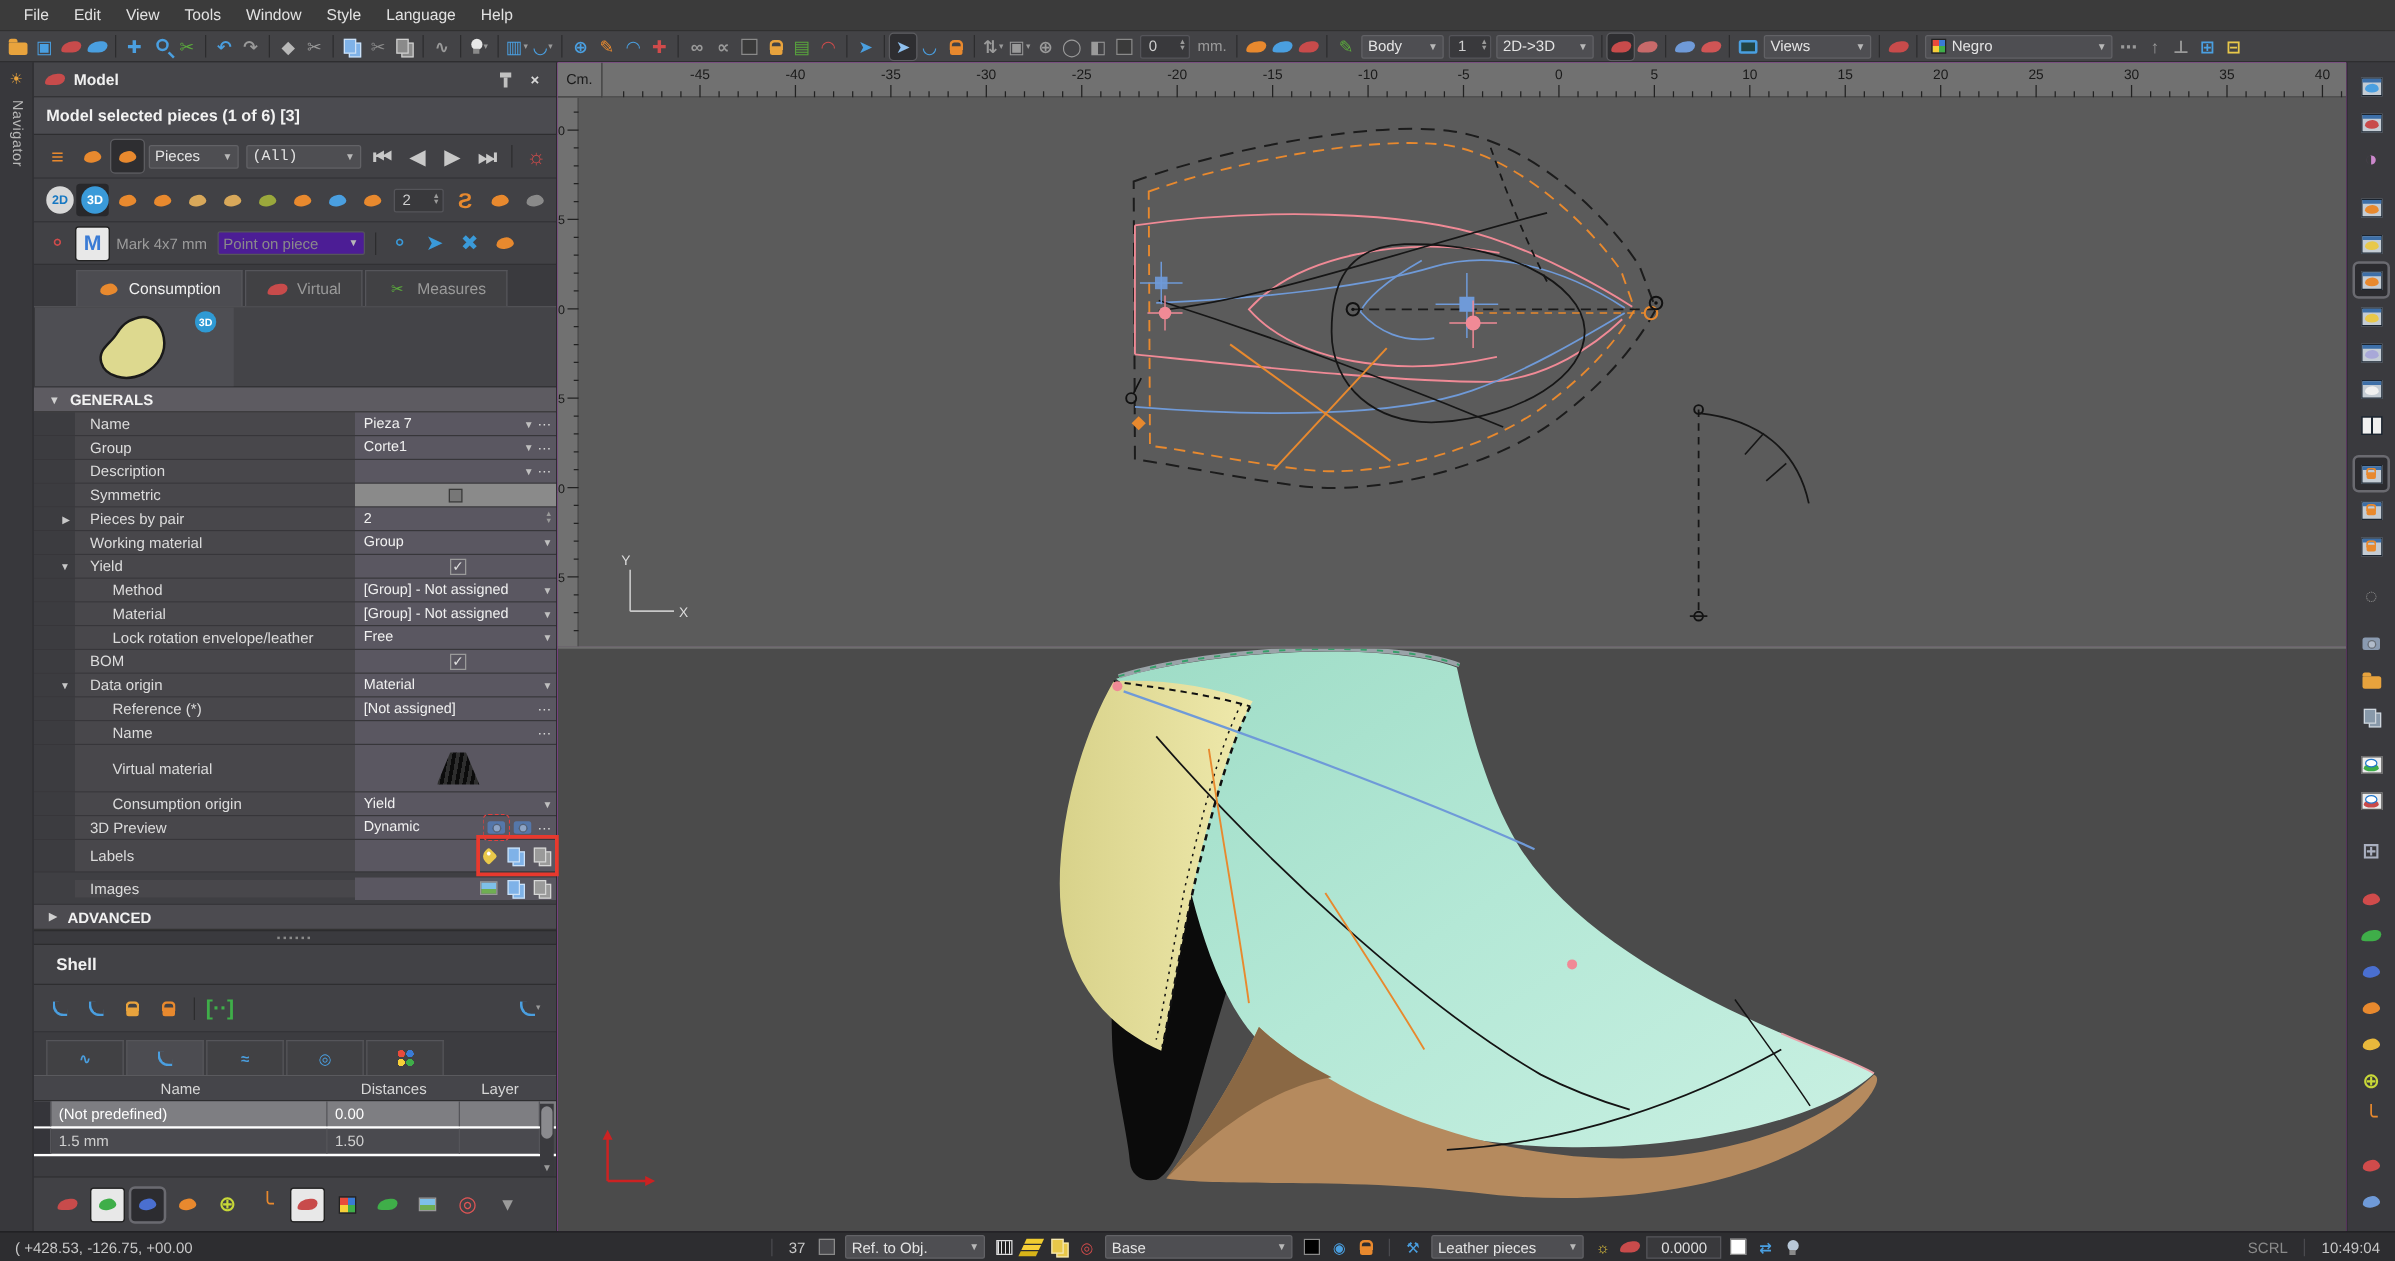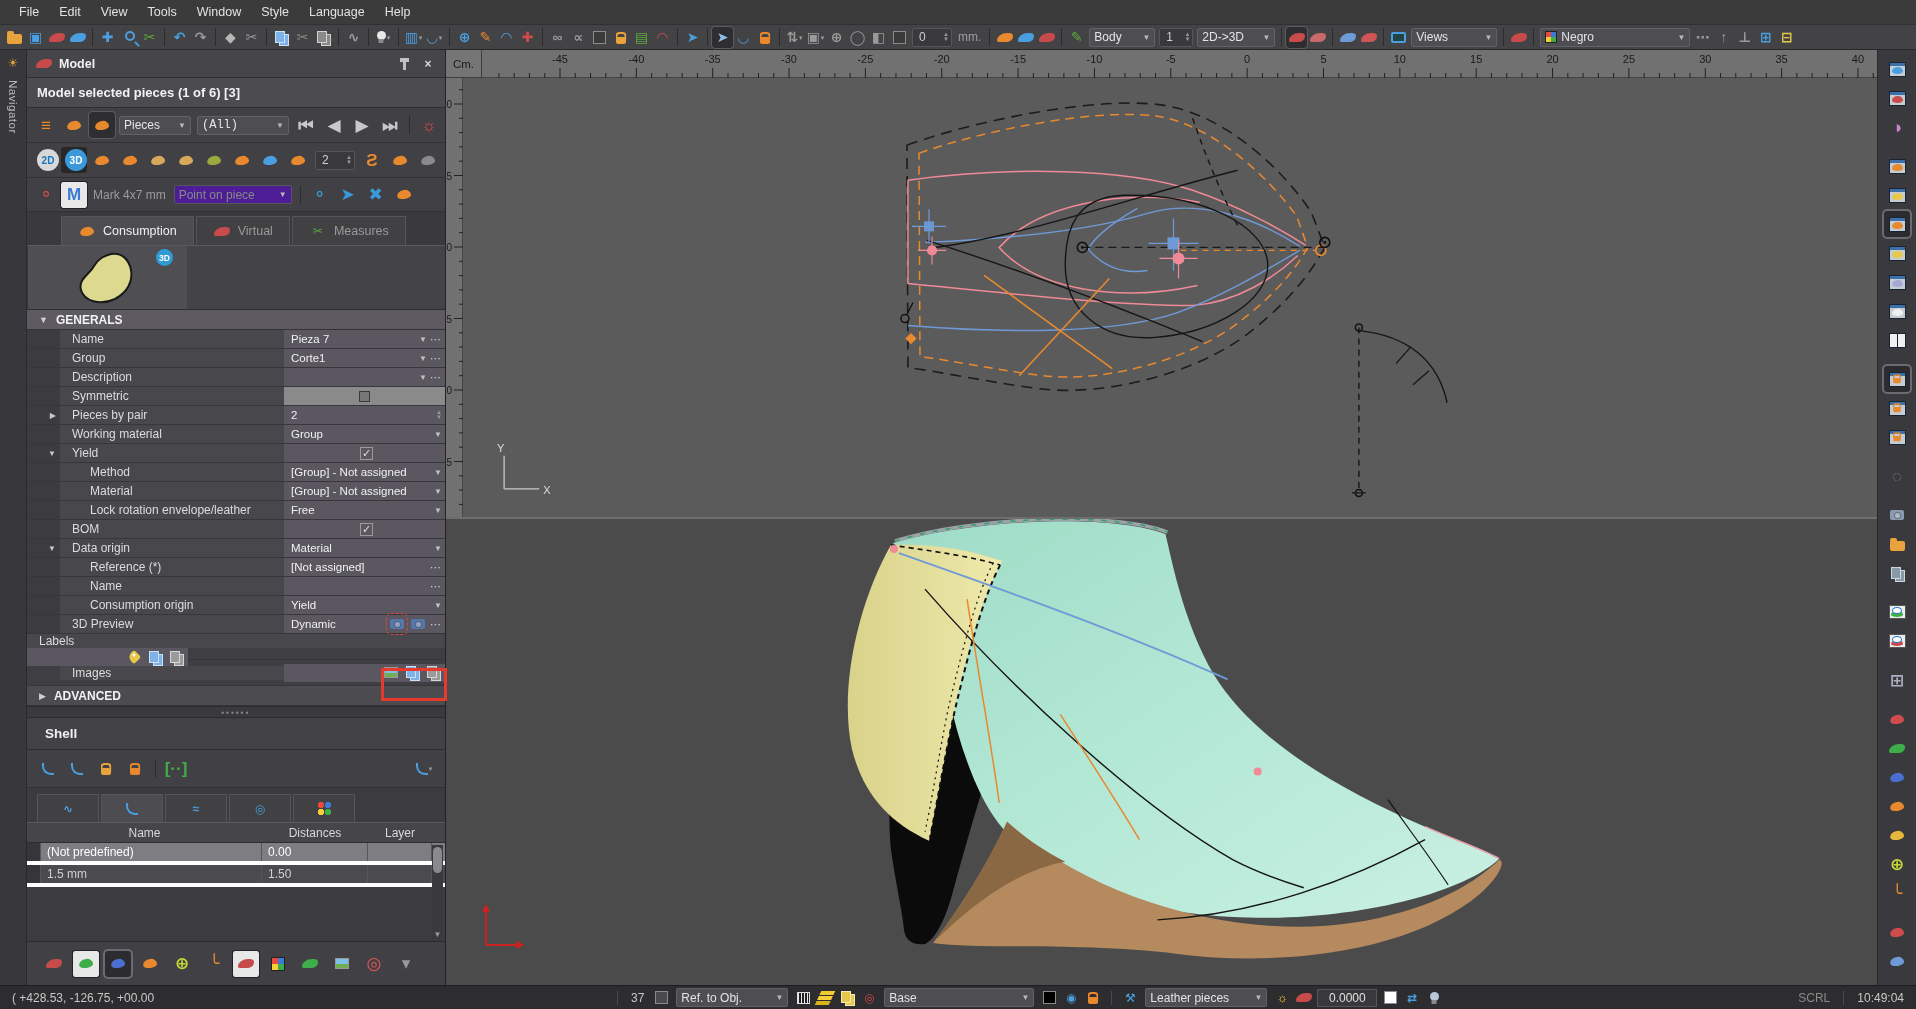--- a/index.html
+++ b/index.html
@@ -112,21 +112,21 @@
 
   .splitter { height:12px; display:flex; align-items:center; justify-content:center; color:#8a8a8a; font-size:8px; letter-spacing:2px; background:#3a3a3e; border-top:1px solid #2c2c2e; border-bottom:1px solid #2c2c2e; }
   .shell-title { height:32px; display:flex; align-items:center; padding-left:18px; font-weight:bold; color:#f0f0f0; font-size:13.5px; background:#424246; border-bottom:1px solid #2e2e30; }
   .shell-bar { height:38px; background:#414145; display:flex; align-items:center; gap:3px; padding:0 8px; border-bottom:1px solid #313134; }
   .shell-tabs { height:34px; display:flex; align-items:flex-end; padding:3px 4px 0 10px; gap:2px; background:#3c3c40; }
   .shell-tab { width:62px; height:28px; background:#414144; border:1px solid #55555a; border-bottom:none; display:flex; align-items:center; justify-content:center; color:#4a9fe0; }
   .shell-tab.active { background:#4c4c51; }
   .shell-table { flex:1; display:flex; flex-direction:column; overflow:hidden; background:#3c3c40; border-top:1px solid #5a5a5e; }
   .st-head { height:20px; display:flex; color:#d8d8d8; background:#45454a; border-bottom:1px solid #2e2e30; font-size:12px; }
   .st-head div { display:flex; align-items:center; justify-content:center; }
-  .st-row { height:22px; display:flex; font-size:12px; border-bottom:4px solid #ffffff; }
+  .st-row { height:22px; display:flex; font-size:12px; border-bottom:2px solid #ffffff; }
   .st-row .hcell { width:14px; background:#35353a; flex:none; }
   .st-row div { display:flex; align-items:center; padding-left:6px; border-right:1px solid #55555a; overflow:hidden; white-space:nowrap; }
   .st-row.selrow { background:#7e7e82; color:#fdfdfd; }
   .st-row.dim { background:#4a4a4f; color:#d0d0d0; }
   .st-scroll { position:absolute; right:2px; top:22px; bottom:0; width:11px; background:#3a3a3e; display:flex; flex-direction:column; align-items:center; }
   .st-scroll .thumb { width:9px; height:26px; border-radius:5px; background:#8a8a8e; margin-top:2px; }
   .st-scroll .sarr { color:#9a9a9a; font-size:8px; margin-top:auto; margin-bottom:2px; }
   .shell-bottom { height:44px; background:#414145; border-top:1px solid #2c2c2e; display:flex; align-items:center; gap:6px; padding:0 14px; }
 
   
@@ -663,20 +663,27 @@
             </div>
           </div>
           <div class="prow">
             <div class="gut"></div>
             <div class="lab i1">Name</div>
             <div class="val">
               <span class="vt"></span>
               <span class="dots">⋯</span>
             </div>
           </div>
+          <div class="prow" style="height: 38px;">
+            <div class="gut"></div>
+            <div class="lab i1">Virtual material</div>
+            <div class="val" style="justify-content: center;">
+              <div class="skirt"></div>
+            </div>
+          </div>
           <div class="prow">
             <div class="gut"></div>
             <div class="lab i1">Consumption origin</div>
             <div class="val">
               <span class="vt">Yield</span>
               <span class="arr">▼</span>
             </div>
           </div>
           <div class="prow">
             <div class="gut"></div>
@@ -685,21 +692,21 @@
               <span class="vt">Dynamic</span>
               <span class="ic sm cam-frame" style="--c: #5577aa;">
                 <i class="cam-shape"></i>
               </span>
               <span class="ic sm" style="--c: #5577aa;">
                 <i class="cam-shape"></i>
               </span>
               <span class="dots">⋯</span>
             </div>
           </div>
-          <div class="prow" style="height: 26px; flex-direction: column;">
+          <div class="prow" style="height: 26px;">
             <div class="gut"></div>
             <div class="lab">Labels</div>
             <div class="val">
               <span style="flex: 1 1 0%;"></span>
               <span class="ic sm" style="--c: #e8c84a;">
                 <i class="tag-shape"></i>
               </span>
               <span class="ic sm" style="--c: #7fb2e8;">
                 <i class="copy-shape"></i>
               </span>

